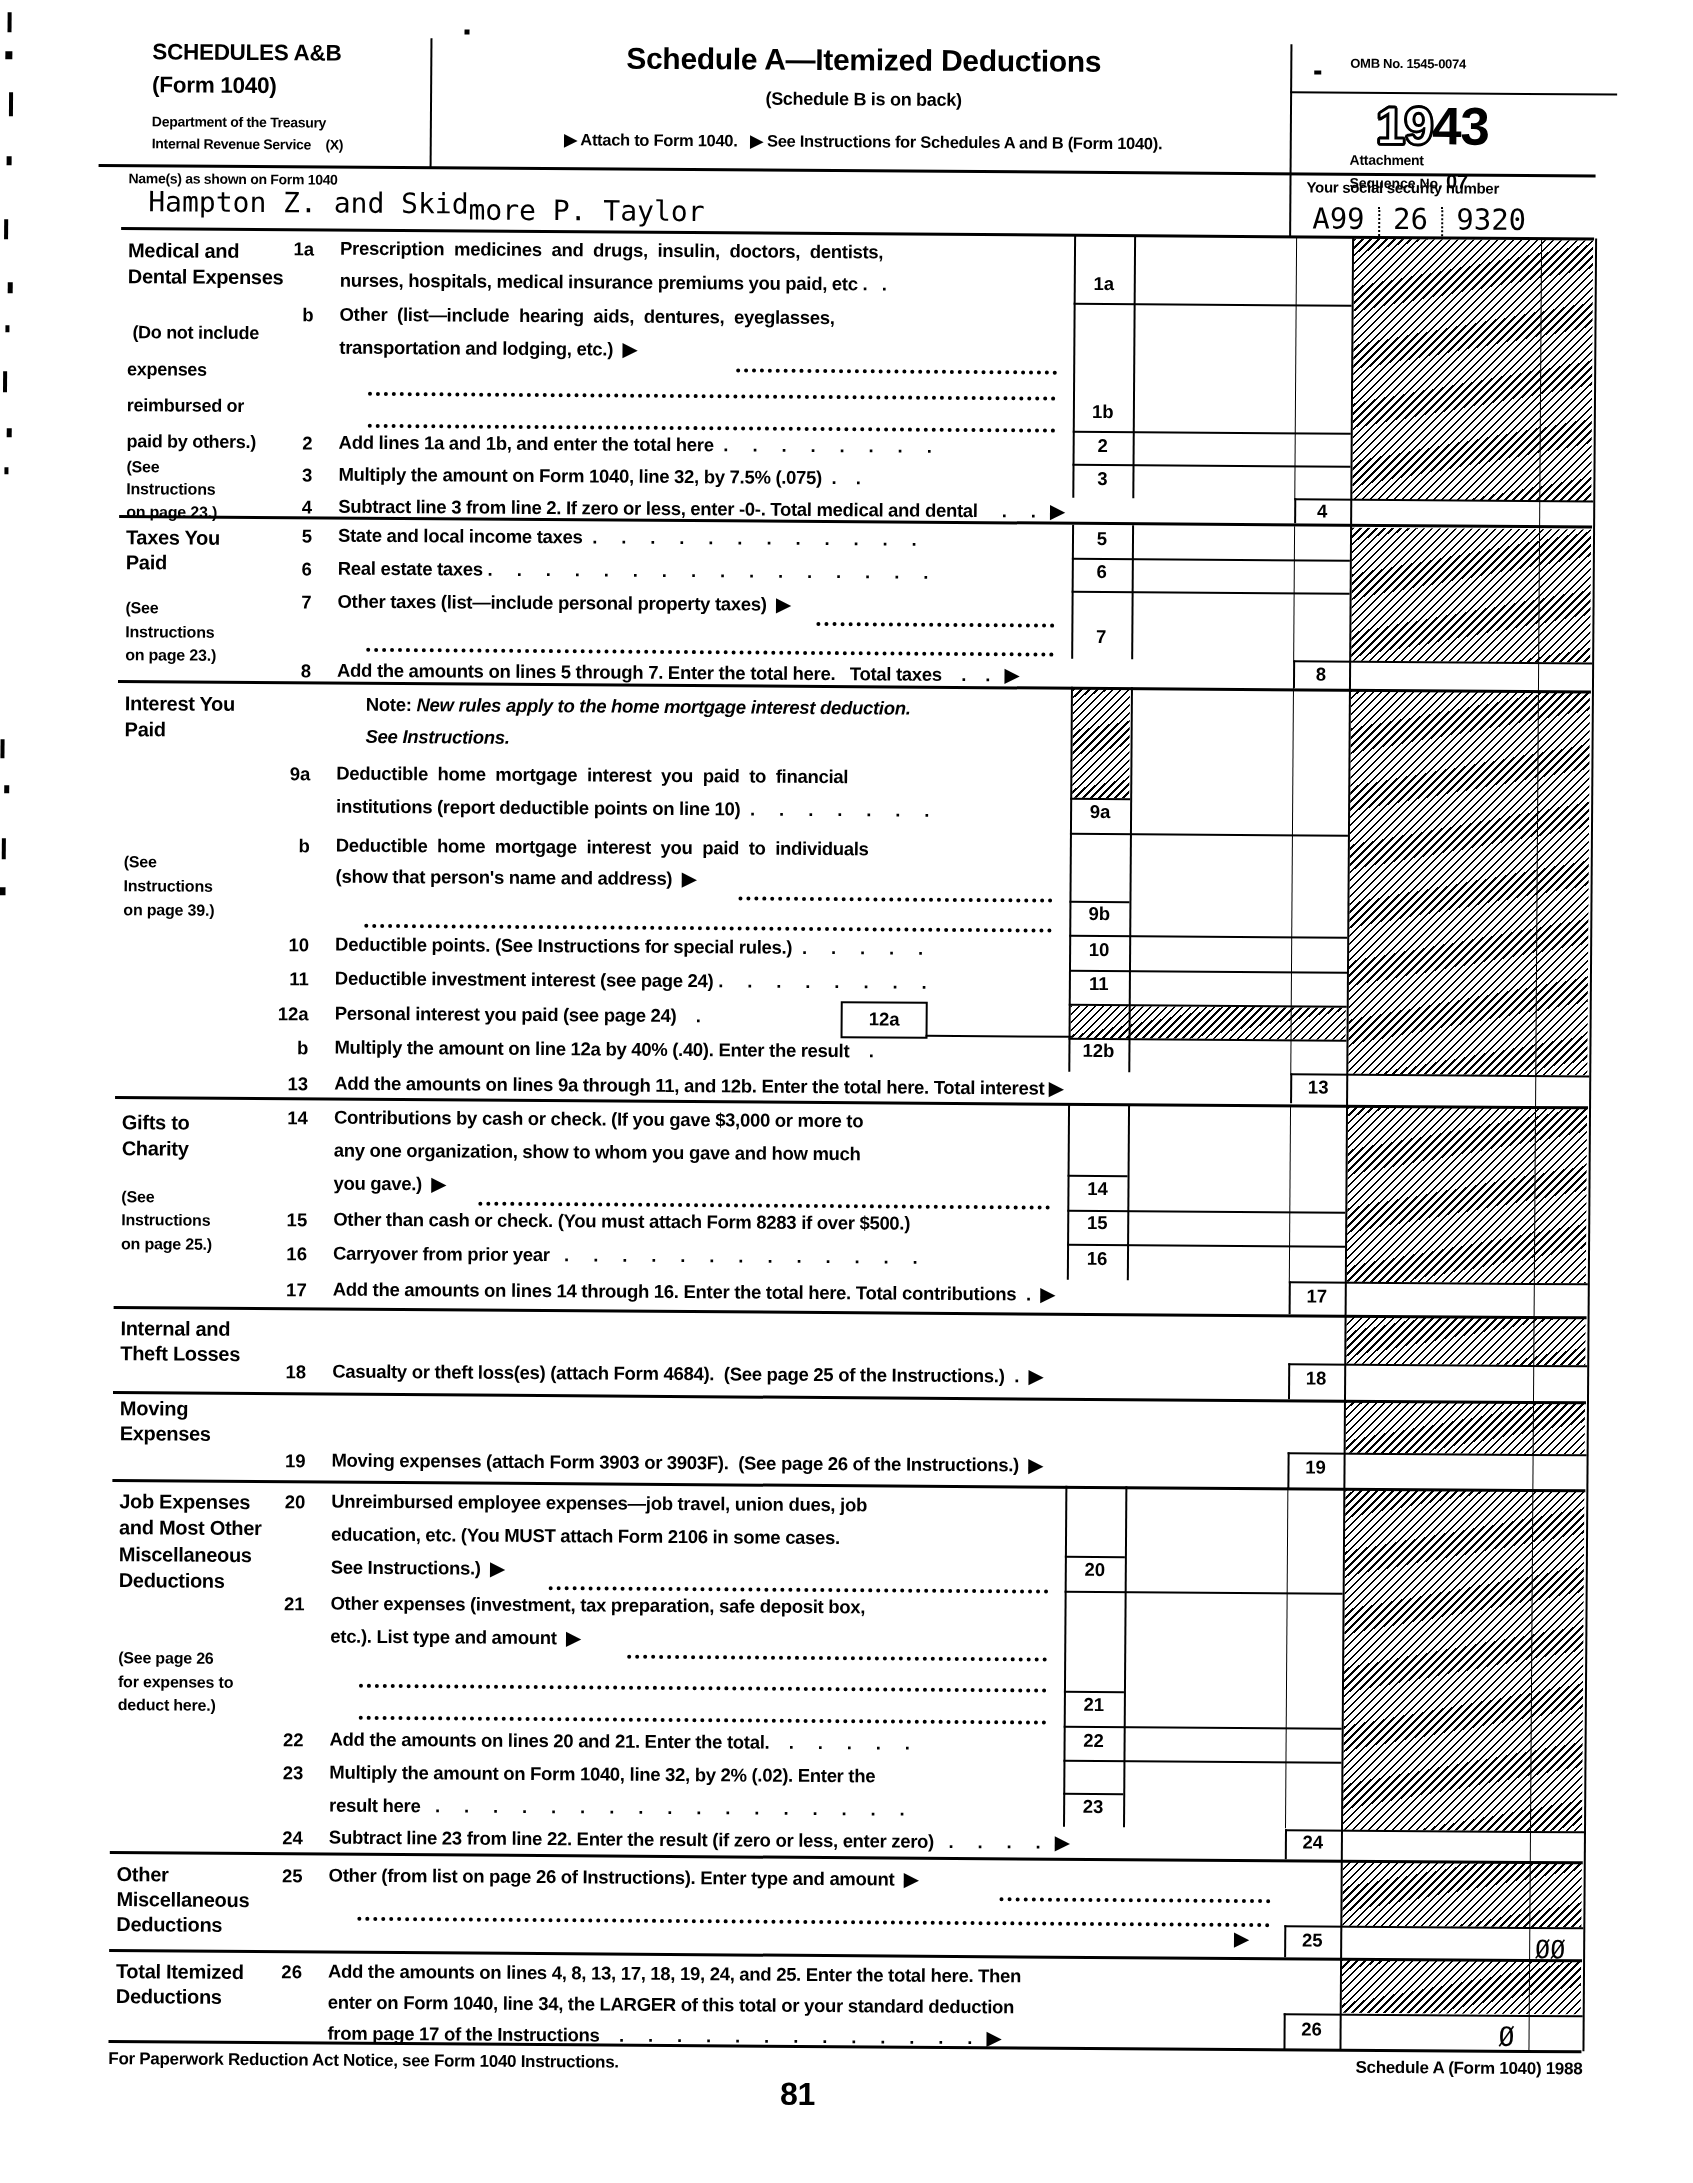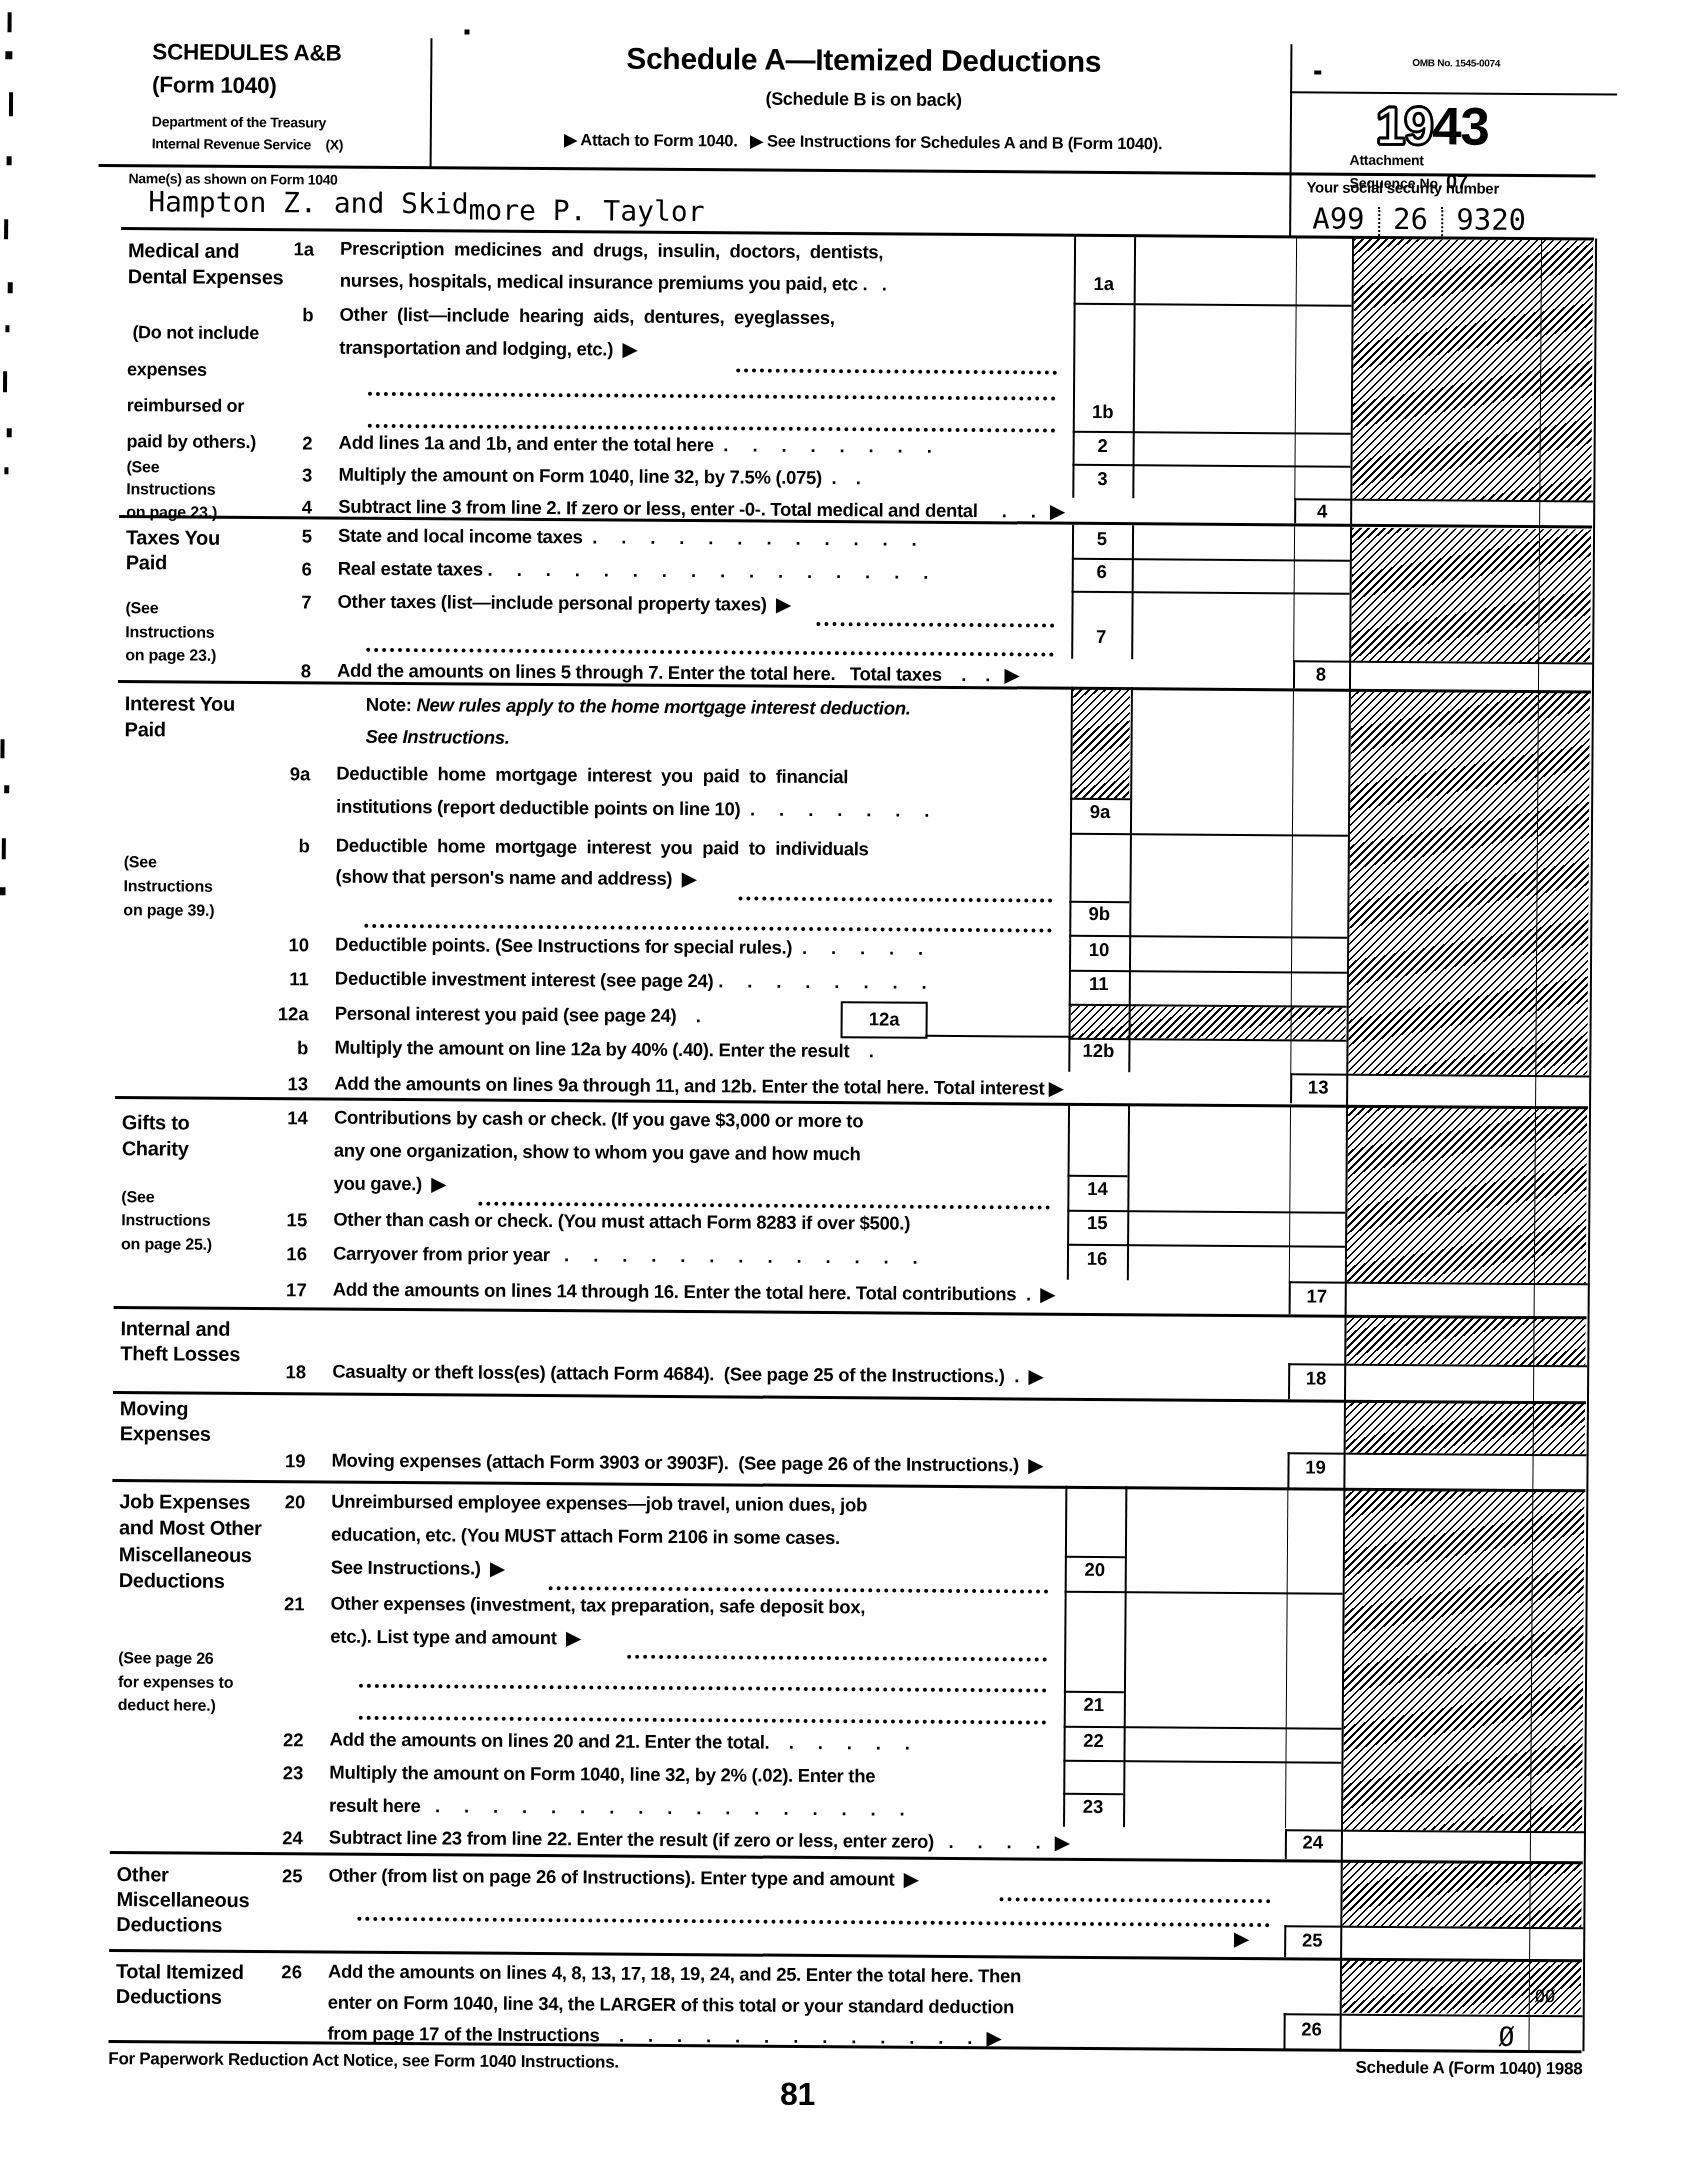--- a/index.html
+++ b/index.html
@@ -56,21 +56,21 @@
   <div class="tx" style="left:152px;top:73px;font-size:22.5px">(Form 1040)</div>
   <div class="tx" style="left:152px;top:114px;font-size:14px">Department of the Treasury</div>
   <div class="tx" style="left:152px;top:136px;font-size:14px">Internal Revenue Service    (X)</div>
   <div class="vl" style="left:430px;top:36px;height:129px"></div>
 
   <div class="tx" style="left:437px;top:38px;width:853px;text-align:center;font-size:30px">Schedule A—Itemized Deductions</div>
   <div class="tx" style="left:437px;top:85px;width:853px;text-align:center;font-size:18px">(Schedule B is on back)</div>
   <div class="tx" style="left:437px;top:127px;width:853px;text-align:center;font-size:16.5px">▶ Attach to Form 1040.   ▶ See Instructions for Schedules A and B (Form 1040).</div>
 
   <div class="vl" style="left:1290px;top:36px;height:192px"></div>
-  <div class="tx" style="left:1412px;top:48px;font-size:10px">OMB No. 1545-0074</div>
+  <div class="tx" style="left:1350px;top:48px;font-size:13px">OMB No. 1545-0074</div>
   <div class="hl" style="left:1290px;top:83px;width:327px"></div>
   <div class="p" style="left:1376px;top:86px;font-size:53px;font-weight:bold;letter-spacing:-1.3px"><span class="outline19">19</span><span>43</span></div>
   <div class="tx" style="left:1350px;top:144px;font-size:14px;font-weight:bold">Attachment</div>
   <div class="p" style="left:1350px;top:161px;font-size:14px;font-weight:bold"><span>Sequence No. </span><span style="font-size:20px">07</span></div>
 
   <div class="hl4" style="left:99px;top:164px;width:1497px"></div>
   <div class="tx" style="left:129px;top:171px;font-size:14px">Name(s) as shown on Form 1040</div>
   <div class="mono" style="left:149px;top:185px"><span>Hampton Z. and Skid</span><span style="position:relative;top:6px">more P. Taylor</span></div>
   <div class="tx" style="left:1307px;top:171px;font-size:15px">Your social security number</div>
   <div class="mono" style="left:1313px;top:193px;font-size:29px"><span>A99</span><span class="ssnsep"></span><span>26</span><span class="ssnsep"></span><span>9320</span></div>
@@ -356,21 +356,21 @@
   <div class="no" style="left:265px;top:1960px">26</div>
   <div class="tx" style="left:341px;top:1960px">Add the amounts on lines 4, 8, 13, 17, 18, 19, 24, and 25. Enter the total here. Then</div>
   <div class="tx" style="left:341px;top:1991px">enter on Form 1040, line 34, the LARGER of this total or your standard deduction</div>
   <div class="tx" style="left:341px;top:2022px">from page 17 of the Instructions    .     .     .     .     .     .     .     .     .     .     .     .     .   ▶</div>
   <div class="hatch" style="left:1355px;top:1950px;width:239px;height:54px"></div>
   <div class="hl" style="left:1297px;top:2005px;width:299px"></div>
   <div class="vl" style="left:1297px;top:2005px;height:36px"></div>
   <div class="bxo" style="left:1297px;top:2010px">26</div>
   <div class="field" style="left:1355px;top:2005px;width:241px;height:36px"></div>
   <div class="mono" style="left:1429px;top:2011px;width:99px;text-align:right;font-size:26.5px">Ø</div>
-  <div class="mono" style="left:1548px;top:1976px;font-size:17px">ØØ</div>
+  <div class="mono" style="left:1548px;top:1925px;font-size:25px">ØØ</div>
 
   <div class="tx" style="left:122px;top:2050px;font-size:17px">For Paperwork Reduction Act Notice, see Form 1040 Instructions.</div>
   <div class="tx" style="left:794px;top:2072px;font-size:32px">81</div>
   <div class="tx" style="left:1257px;top:2050px;width:339px;text-align:right;font-size:17px">Schedule A (Form 1040) 1988</div>
 
 </div>
 </div>
 
 
 </body></html>

